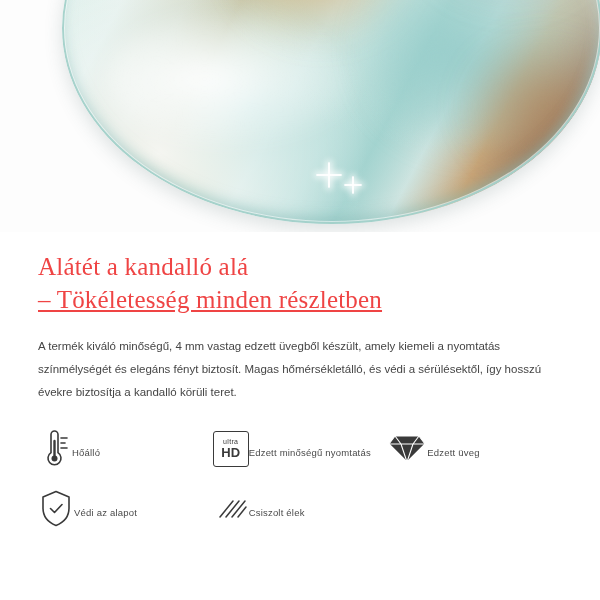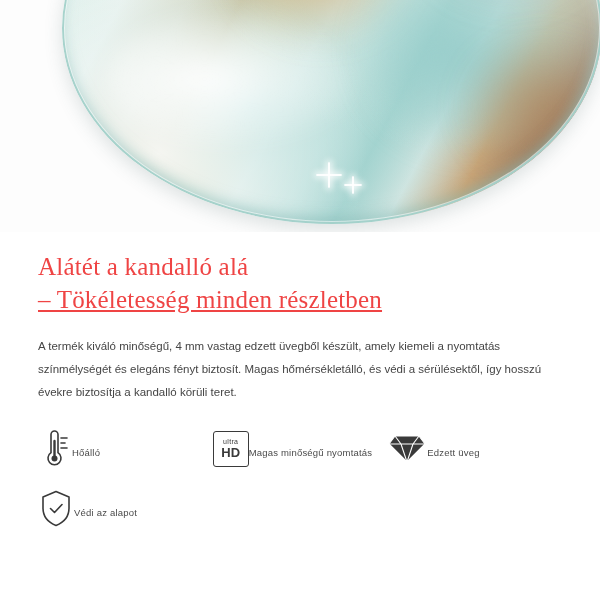--- a/index.html
+++ b/index.html
@@ -264,21 +264,21 @@
         <div class="feature-label">Hőálló</div>
       </div>
 
       <div class="feature">
         <div class="feature-icon">
           <div class="ultrahd">
             <span class="u1">ultra</span>
             <span class="u2">HD</span>
           </div>
         </div>
-        <div class="feature-label">Magas minőségű nyomtatás</div>
+        <div class="feature-label">Edzett minőségű nyomtatás</div>
       </div>
 
       <div class="feature">
         <div class="feature-icon">
           <svg width="40" height="34" viewBox="0 0 40 34" fill="#3a3a3a" stroke="#ffffff" stroke-width="1.1" stroke-linejoin="round">
             <path d="M8 4h24l6 8-18 18L2 12z"></path>
             <path d="M2 12h36M8 4l6 8M32 4l-6 8M14 12l6 18M26 12l-6 18" stroke="#ffffff" stroke-width="1.1" fill="none"></path>
           </svg>
         </div>
         <div class="feature-label">Edzett üveg</div>
@@ -287,17 +287,28 @@
       <div class="feature">
         <div class="feature-icon">
           <svg width="36" height="42" viewBox="0 0 36 42" fill="none" stroke="#3a3a3a" stroke-width="1.6" stroke-linecap="round" stroke-linejoin="round">
             <path d="M18 3.5 5 9v11c0 8.5 5.6 14.6 13 17.5C25.4 34.6 31 28.5 31 20V9z"></path>
             <path d="M12.5 20.5l4 4 7.5-8"></path>
           </svg>
         </div>
         <div class="feature-label">Védi az alapot</div>
       </div>
 
+      <div class="feature">
+        <div class="feature-icon">
+          <svg width="36" height="34" viewBox="0 0 36 34" fill="none" stroke="#3a3a3a" stroke-width="1.5" stroke-linecap="round">
+            <line x1="7" y1="25" x2="20" y2="9"></line>
+            <line x1="13" y1="25" x2="26" y2="9"></line>
+            <line x1="19" y1="25" x2="32" y2="9"></line>
+            <line x1="25" y1="25" x2="33" y2="15"></line>
+          </svg>
+        </div>
+        <div class="feature-label">Csiszolt élek</div>
+      </div>
 
 
     </div>
   </div>
 </div>
 
 </body></html>

